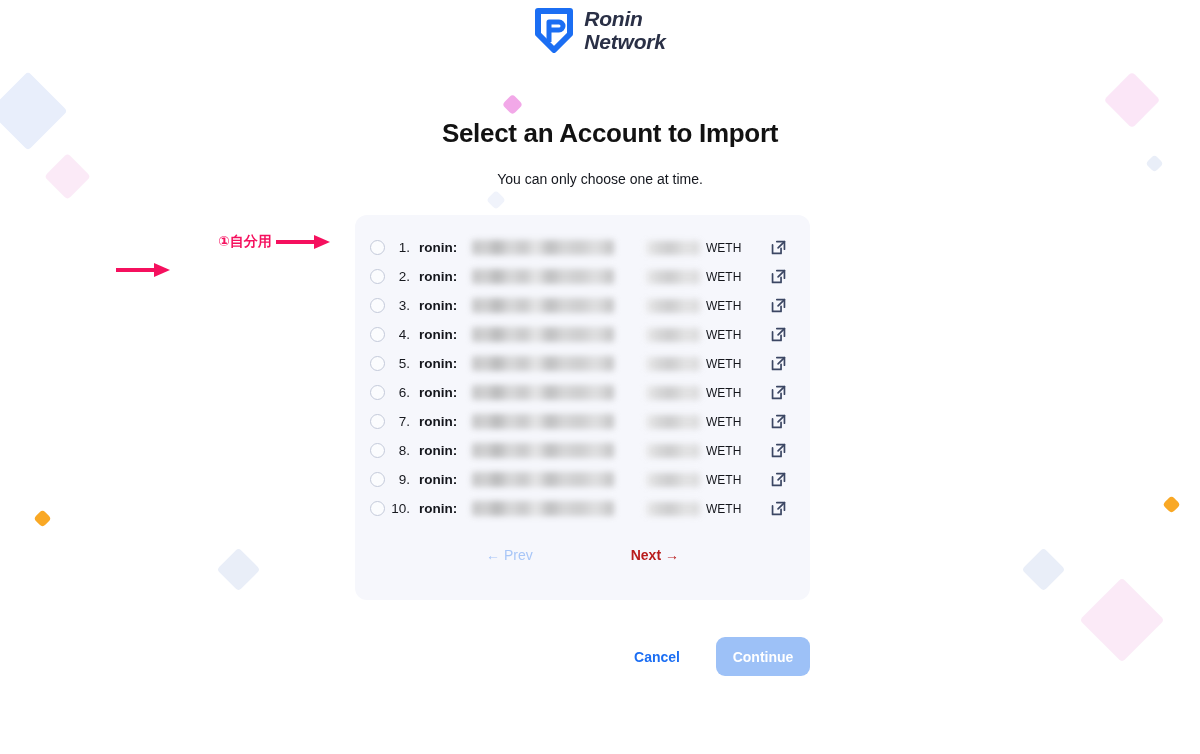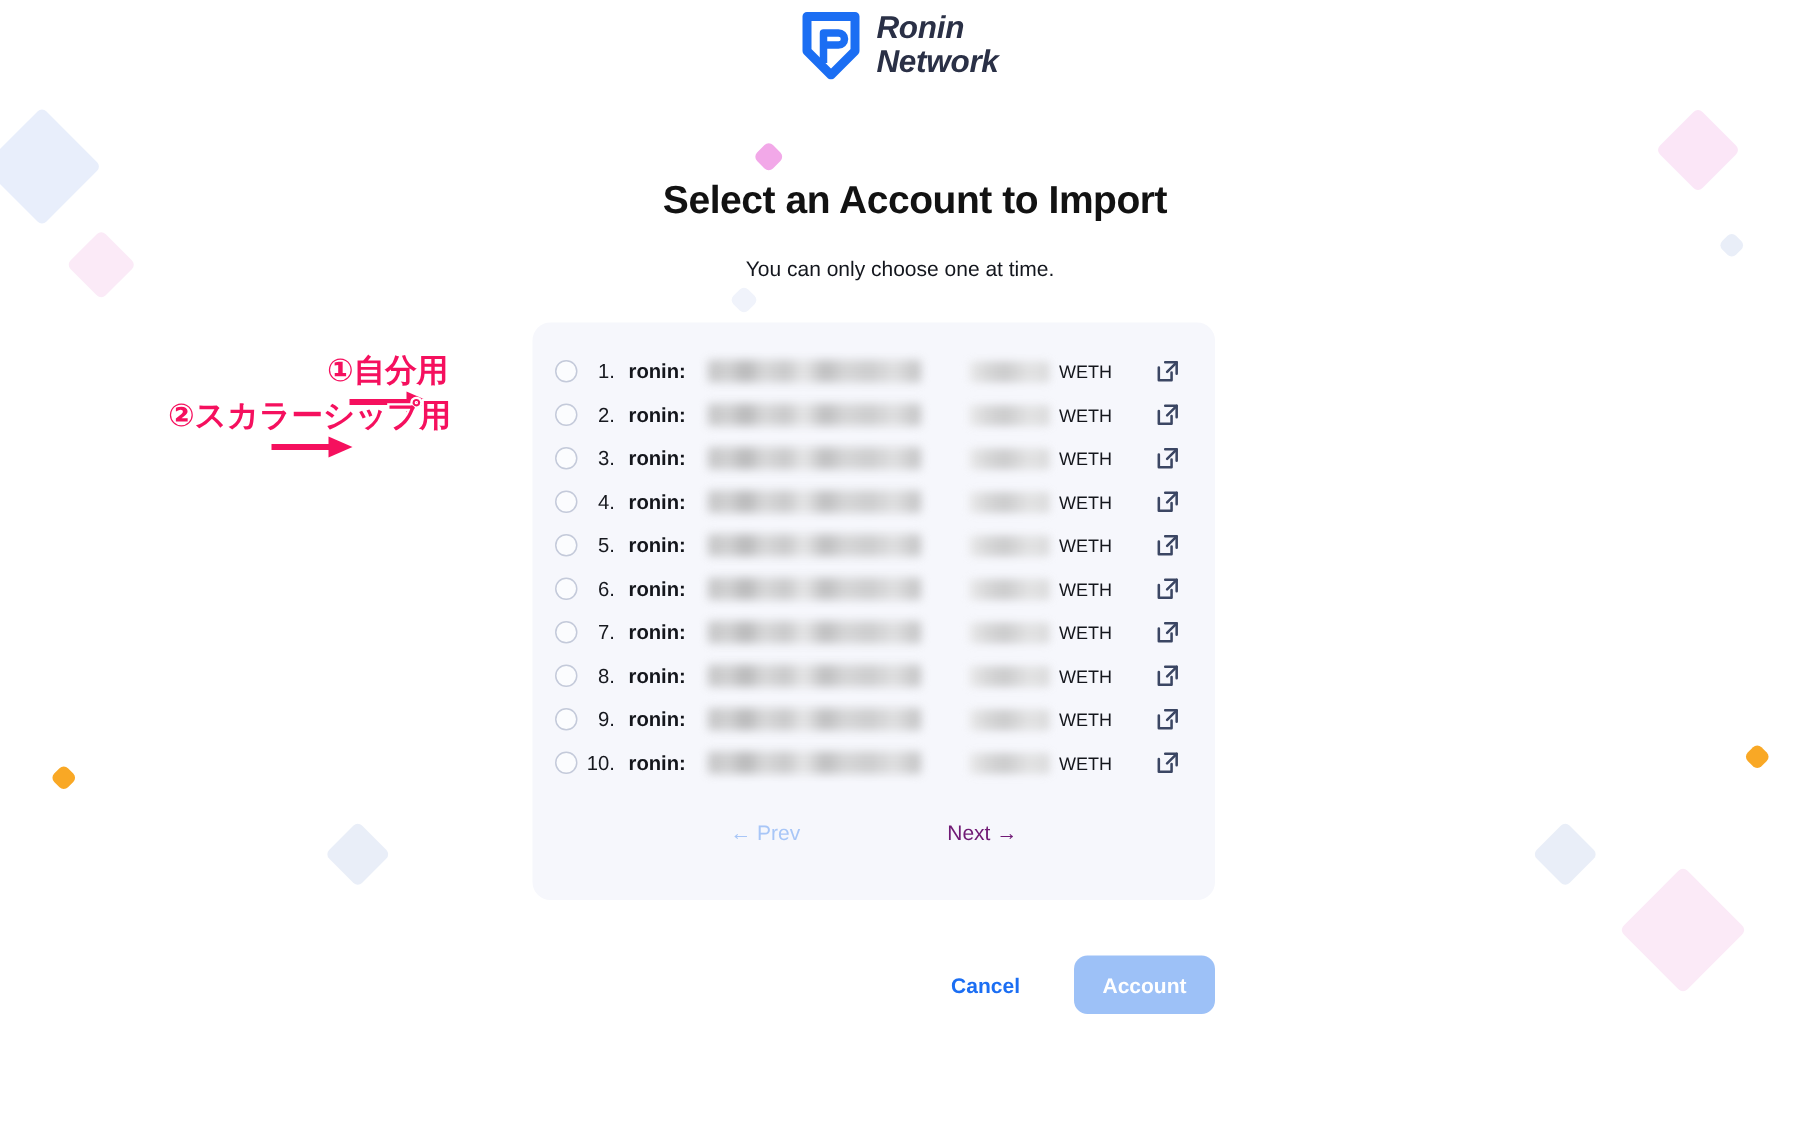--- a/index.html
+++ b/index.html
@@ -150,21 +150,21 @@
   .pager {
     position: absolute;
     left: 0; right: 0;
     top: 332px;
     display: flex;
     justify-content: center;
     gap: 58px;
     font-size: 14px;
   }
   .pager-prev { color: #a8c6f7; font-weight: 500; }
-  .pager-next { color: #701a75; font-weight: normal; margin-left: 40px; }
+  .pager-next { color: #b91c1c; font-weight: bold; margin-left: 40px; }
 
   
   .footer {
     position: absolute;
     left: 0;
     top: 637px;
     width: 810px;
     display: flex;
     justify-content: flex-end;
     align-items: center;
@@ -190,25 +190,24 @@
   }
 
   
   .annotation {
     position: absolute;
     display: flex;
     align-items: center;
     white-space: nowrap;
     font-family: "DejaVu Sans", sans-serif;
     font-weight: bold;
-    font-size: 21px;
+    font-size: 14px;
     color: #f5105e;
     -webkit-text-stroke: 3px #ffffff;
     paint-order: stroke fill;
-    flex-direction: column;
   }
   .annotation span.anno-text {
     -webkit-text-stroke: 3px #ffffff;
     paint-order: stroke fill;
   }
   .anno-1 { left: 218px; top: 233px; }
   .anno-2 { left: 112px; top: 263px; }
   .arrow {
     display: inline-block;
     margin-left: 4px;
@@ -418,23 +417,22 @@
     </div>
 
   <div class="pager">
     <span class="pager-prev">← Prev</span>
     <span class="pager-next">Next →</span>
   </div>
 </div>
 
 <div class="footer">
   <span class="cancel-link">Cancel</span>
-  <button class="continue-btn">Account</button>
+  <button class="continue-btn">Continue</button>
 </div>
 
 <div class="annotation anno-1">
   <span class="anno-text">①自分用</span>
   <span class="arrow"></span>
 </div>
 <div class="annotation anno-2">
-  <span class="anno-text">②スカラーシップ用</span>
   <span class="arrow"></span>
 </div>
 
 </body></html>

